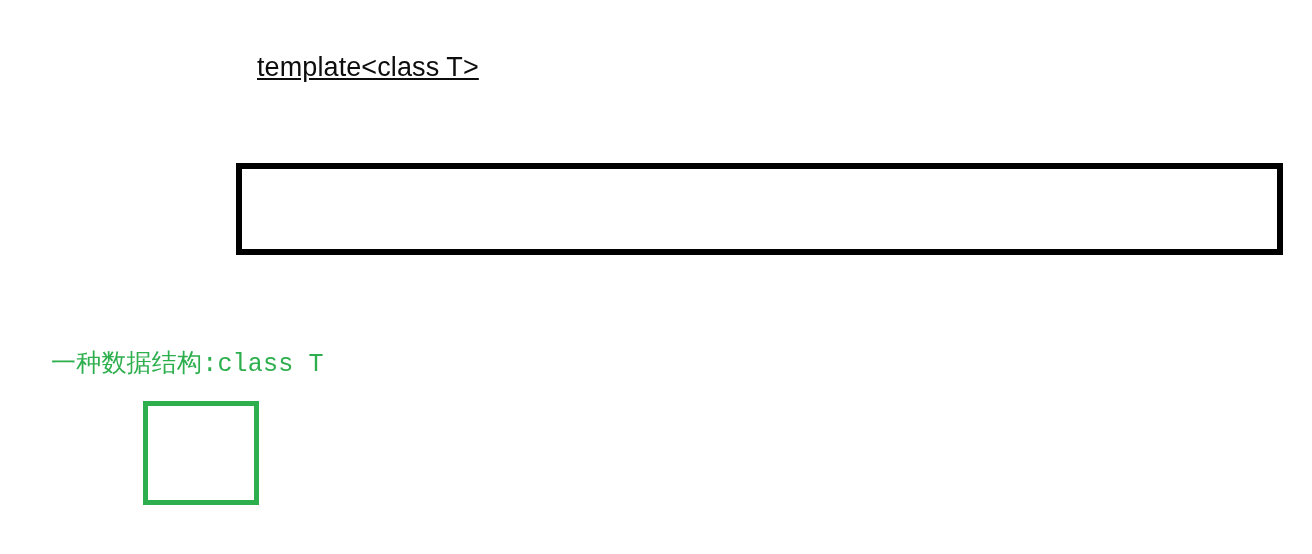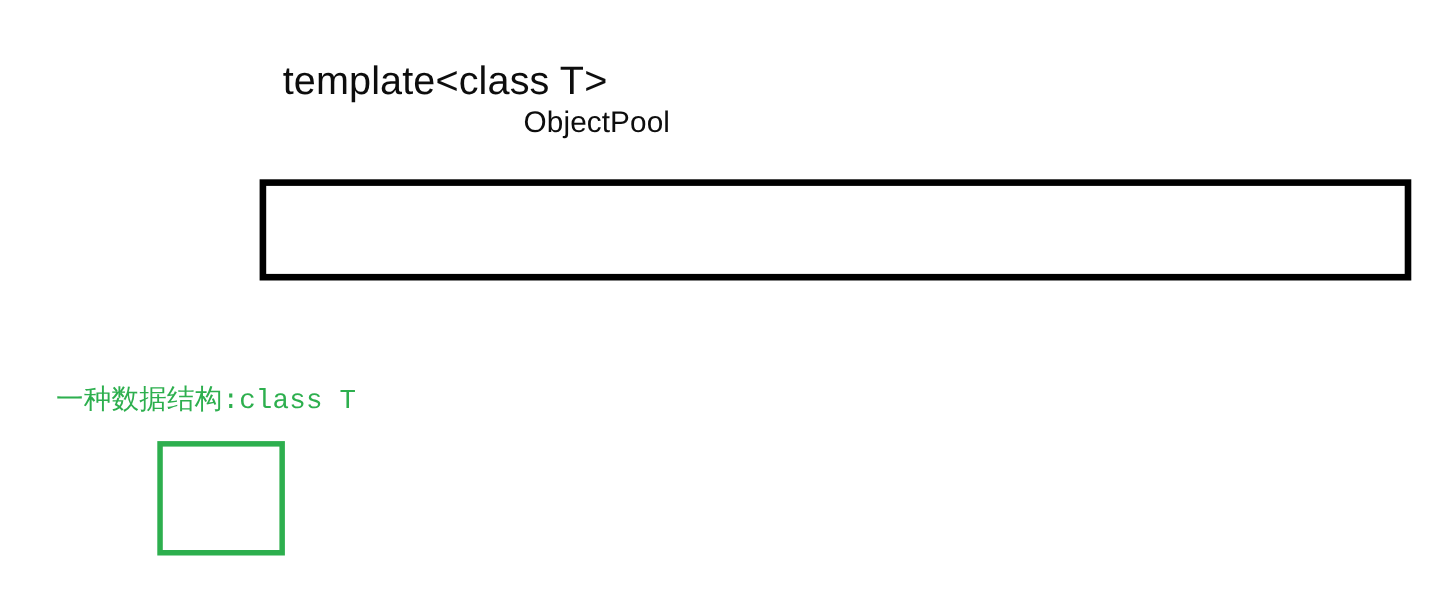--- a/index.html
+++ b/index.html
@@ -24,22 +24,23 @@
     position: absolute;
     white-space: pre;
     line-height: 1.15;
     color: #0d0d0d;
   }
 
   
   #template-label {
     left: 257px;
     top: 52px;
-    font-size: 36px;
+    font-size: 27px;
     letter-spacing: 0.1px;
+    text-decoration: underline;
   }
 
   #classname-label {
     left: 476px;
     top: 96px;
     font-size: 27px;
     letter-spacing: 0.1px;
   }
 
   
@@ -76,21 +77,20 @@
     background: transparent;
   }
 </style>
 </head>
 <body>
 
 <div id="canvas">
 
   <div class="txt" id="template-label">template&lt;class T&gt;</div>
 
-  <div class="txt" id="classname-label">ObjectPool</div>
 
   <div id="pool-container-box">
     <span></span>
   </div>
 
   <div class="txt" id="element-type-caption">一种数据结构:class T</div>
 
   <div id="element-slot-box">
     <span></span>
   </div>

